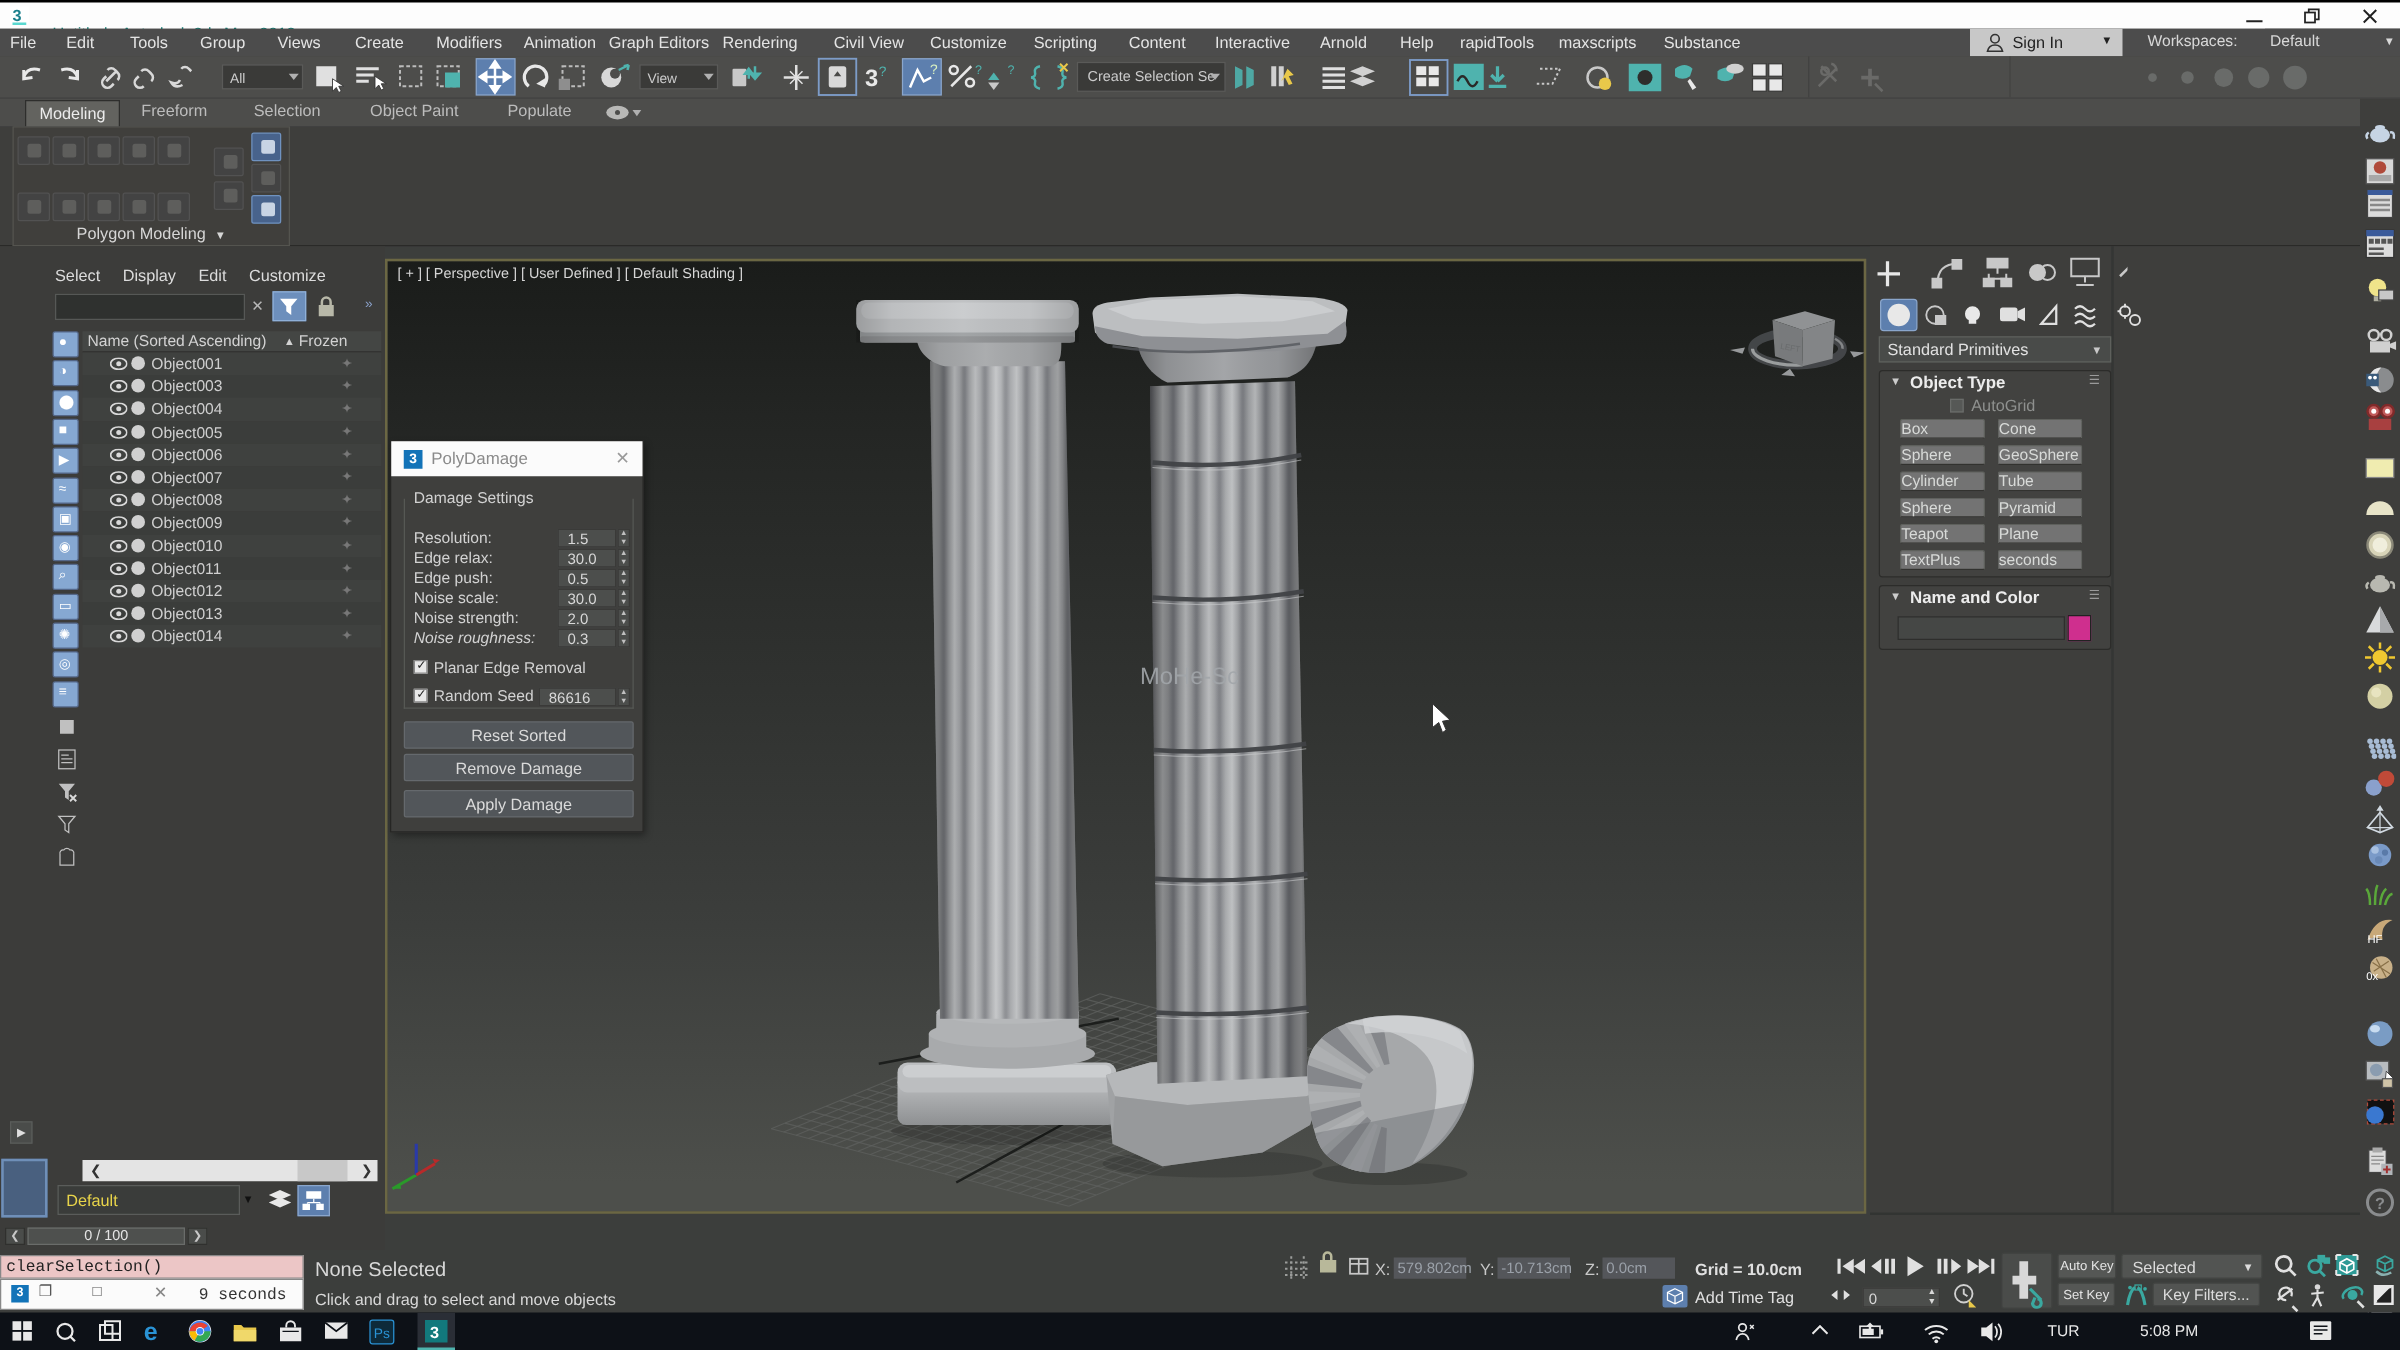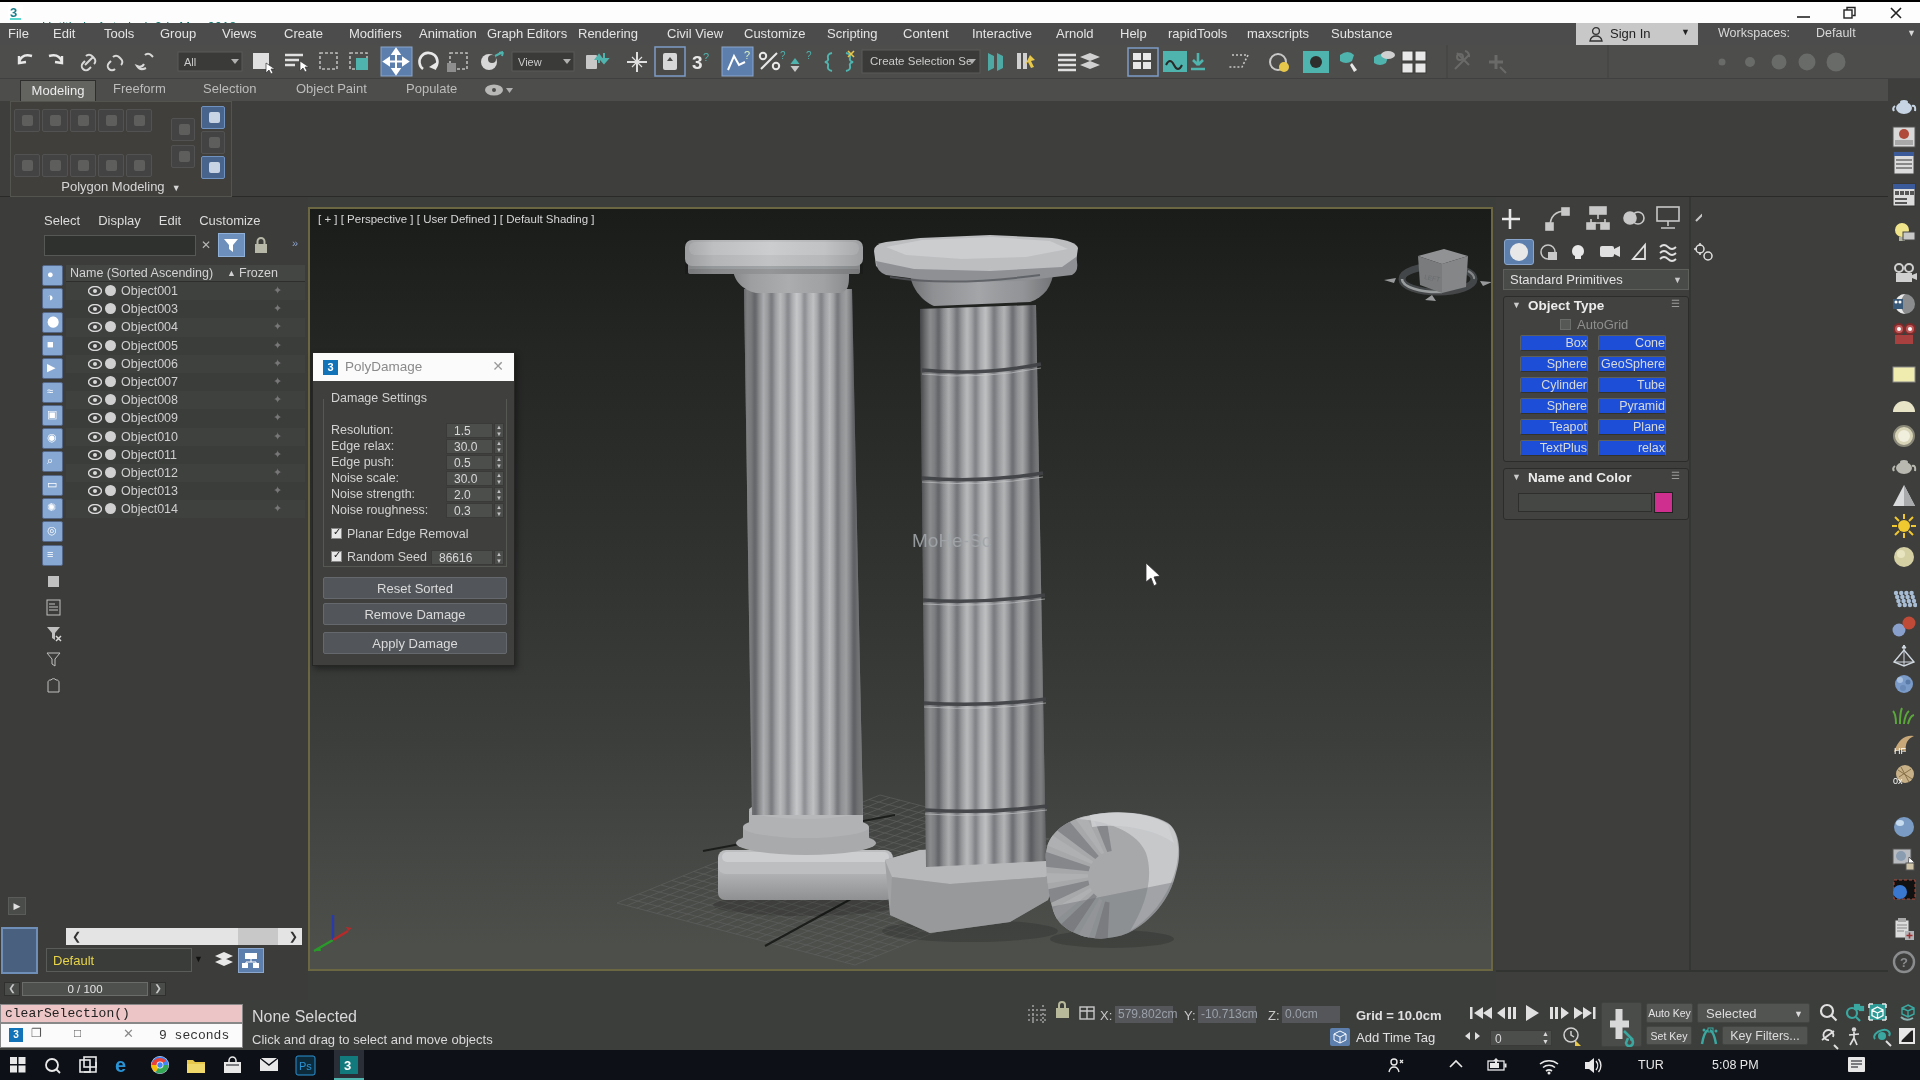--- a/index.html
+++ b/index.html
@@ -43,21 +43,21 @@
 #pd{position:absolute;left:312px;top:352px;width:203px;height:314px;background:#3f3f3d;border:1px solid #262624;box-shadow:2px 3px 6px rgba(0,0,0,.4);}
 #pdtitle{position:absolute;left:0;top:0;width:100%;height:28px;background:#fbfbfb;}
 .pdrow{position:absolute;left:18px;color:#d2d2d2;font-size:12.5px;}
 .pdval{position:absolute;left:133px;width:47px;height:15px;background:#4c4e4c;border:1px solid #3a3a38;color:#d8d8d8;font-size:12px;padding-left:7px;}
 .spin{position:absolute;left:181px;width:10px;height:15px;background:#4c4e4c;border:1px solid #3a3a38;color:#c0c0c0;font-size:6px;line-height:7px;text-align:center;}
 .pdbtn{position:absolute;left:10px;width:184px;height:22px;background:#52565a;border:1px solid #65696d;border-radius:2px;color:#dadada;font-size:13px;text-align:center;line-height:21px;}
 
 #rightpanel{position:absolute;left:1496px;top:197px;width:392px;height:803px;background:#3e3e3c;}
 #rstrip{position:absolute;left:1888px;top:79px;width:32px;height:976px;background:#3e3e3c;}
 .rsi{position:absolute;left:3px;width:26px;height:26px;}
-.otbtn{position:absolute;width:68px;height:16px;background:#1d4ed8;border:1px solid #5e605c;border-bottom-color:#32322f;border-radius:2px;color:#d8dad8;font-size:12.5px;text-align:right;line-height:15px;}
+.otbtn{position:absolute;width:68px;height:16px;background:#737373;border:1px solid #5e605c;border-bottom-color:#32322f;border-radius:2px;color:#d8dad8;font-size:12.5px;text-align:left;line-height:15px;}
 
 #statusbar{position:absolute;left:0;top:1000px;width:1920px;height:50px;background:#3c3e3c;color:#c8c8c8;}
 
 #taskbar{position:absolute;left:0;top:1050px;width:1920px;height:30px;background:#0d1117;}
 </style></head>
 <body>
 <div id="stage">
 
 <div id="titlebar">
   <svg class="logo" viewBox="0 0 17 16">
@@ -720,21 +720,21 @@
       <div class="spin" style="top:86px;">▲<br>▼</div>
   <div class="pdrow" style="top:102px;">Edge push:</div>
       <div class="pdval" style="top:102px;">0.5</div>
       <div class="spin" style="top:102px;">▲<br>▼</div>
   <div class="pdrow" style="top:118px;">Noise scale:</div>
       <div class="pdval" style="top:118px;">30.0</div>
       <div class="spin" style="top:118px;">▲<br>▼</div>
   <div class="pdrow" style="top:134px;">Noise strength:</div>
       <div class="pdval" style="top:134px;">2.0</div>
       <div class="spin" style="top:134px;">▲<br>▼</div>
-  <div class="pdrow" style="top:150px;">Noise roughness:</div>
+  <div class="pdrow" style="top:150px;font-style:italic;">Noise roughness:</div>
       <div class="pdval" style="top:150px;">0.3</div>
       <div class="spin" style="top:150px;">▲<br>▼</div>
   <div class="abs" style="left:18px;top:175px;width:11px;height:11px;background:#e8e8e8;border:1px solid #888;">
         <span style="position:absolute;left:1px;top:-3px;color:#222;font-size:10px;">✓</span>
       </div>
   <div class="pdrow" style="left:34px;top:174px;">Planar Edge Removal</div>
   <div class="abs" style="left:18px;top:198px;width:11px;height:11px;background:#e8e8e8;border:1px solid #888;">
         <span style="position:absolute;left:1px;top:-3px;color:#222;font-size:10px;">✓</span>
       </div>
   <div class="pdrow" style="left:34px;top:197px;">Random Seed</div>
@@ -824,21 +824,21 @@
       <div class="otbtn" style="left:102px;top:138px;">Cone</div>
       <div class="otbtn" style="left:24px;top:159px;">Sphere</div>
       <div class="otbtn" style="left:102px;top:159px;">GeoSphere</div>
       <div class="otbtn" style="left:24px;top:180px;">Cylinder</div>
       <div class="otbtn" style="left:102px;top:180px;">Tube</div>
       <div class="otbtn" style="left:24px;top:201px;">Sphere</div>
       <div class="otbtn" style="left:102px;top:201px;">Pyramid</div>
       <div class="otbtn" style="left:24px;top:222px;">Teapot</div>
       <div class="otbtn" style="left:102px;top:222px;">Plane</div>
       <div class="otbtn" style="left:24px;top:243px;">TextPlus</div>
-      <div class="otbtn" style="left:102px;top:243px;">relax</div>
+      <div class="otbtn" style="left:102px;top:243px;">seconds</div>
     </div>
 
 <div id="rstrip">
       <div class="rsi" style="top:14px;"><svg width="26" height="26">
           <ellipse cx="13" cy="15" rx="8" ry="6" fill="#c6d4e4"></ellipse>
           <ellipse cx="13" cy="9" rx="4" ry="2" fill="#c6d4e4"></ellipse>
           <path d="M4 13 q-3 2 -1 5 M21 13 q4 -1 3 5" stroke="#c6d4e4" stroke-width="2" fill="none"></path>
         </svg></div>
       <div class="rsi" style="top:45px;"><svg width="26" height="26">
           <rect x="2" y="3" width="22" height="20" fill="#d8d8d8" stroke="#555"></rect>

